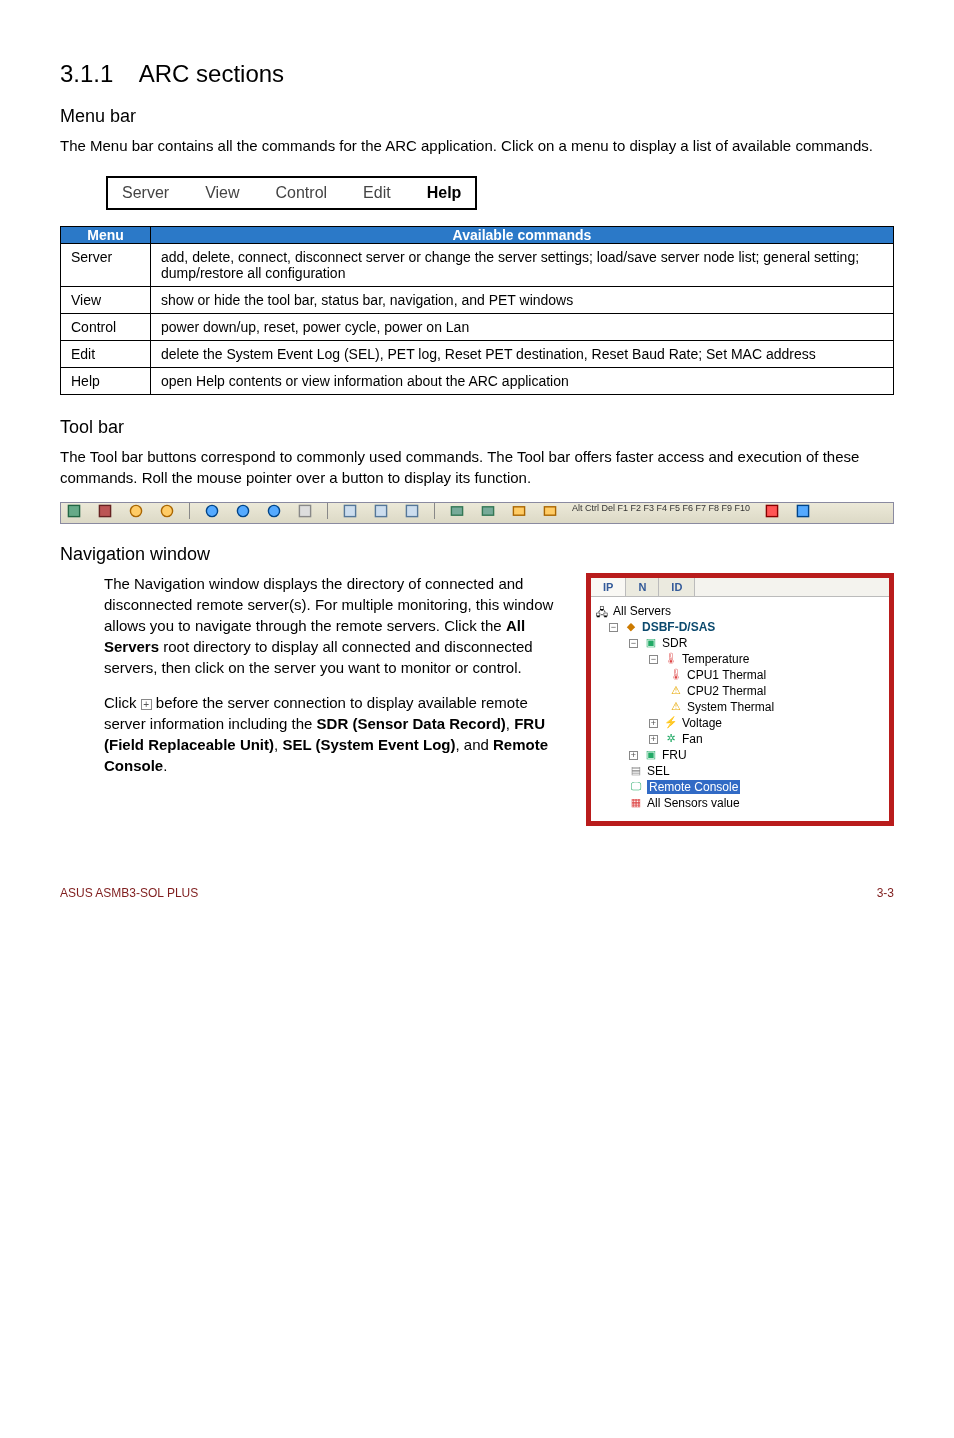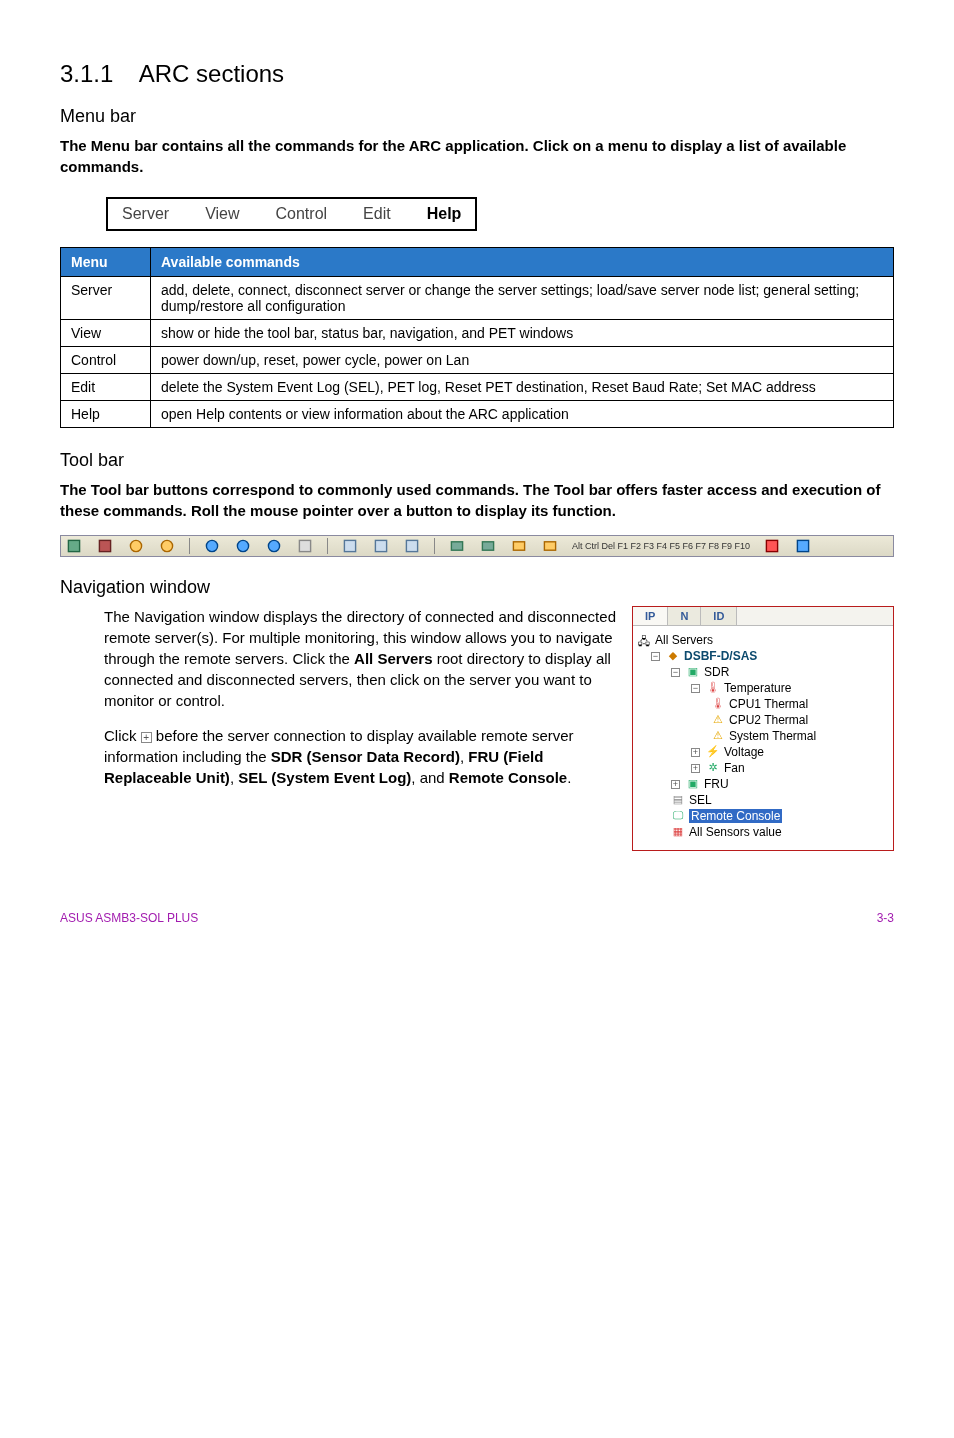--- a/index.html
+++ b/index.html
@@ -1,50 +1,50 @@
 <!DOCTYPE html>
 <html><head>
   <meta charset="utf-8">
   <style>
     * { margin: 0; padding: 0; box-sizing: border-box; }
     body { font-family: Arial, Helvetica, sans-serif; background: #fff; padding: 60px 60px 40px 60px; color: #000; }
     .section-heading { font-size: 24px; font-weight: normal; margin-bottom: 18px; }
     .section-num { margin-right: 20px; }
     .subsection-heading { font-size: 18px; font-weight: normal; margin-bottom: 8px; }
-    .body-text { font-size: 15px; line-height: 1.4; margin-bottom: 14px; font-weight: bold; }
+    .body-text { font-size: 15px; line-height: 1.4; margin-bottom: 14px; }
     .menubar-img { border: 2px solid #000; display: inline-flex; padding: 6px 14px; margin: 6px 0 16px 46px; font-size: 16px; color: #444; gap: 36px; }
     .menubar-img span:last-child { color: #000; font-weight: bold; }
     table.cmd-table { border-collapse: collapse; width: 100%; margin-bottom: 22px; font-size: 14px; }
-    table.cmd-table th { background: #2b79c8; color: #fff; text-align: left; padding: 6px 10px; border: 1px solid #000; font-weight: bold; }
+    table.cmd-table th { background: #2b79c8; color: #fff; text-align: center; padding: 0 10px; border: 1px solid #000; font-weight: bold; }
     table.cmd-table td { border: 1px solid #000; padding: 5px 10px; vertical-align: top; }
     table.cmd-table td:first-child { width: 90px; }
-    .toolbar-img { border: 1px solid #8a8aa0; background: linear-gradient(#ece9d8,#dcd9c6); height: 22px; width: 100%; margin: 6px 0 20px 0; display: flex; align-items: center; padding: 0 4px; gap: 13px; }
+    .toolbar-img { border: 1px solid #8a8aa0; background: linear-gradient(#ece9d8,#dcd9c6); height: 22px; width: 100%; margin: 6px 0 20px 0; display: flex; align-items: flex-start; padding: 0 4px; gap: 13px; }
     .toolbar-item { width: 18px; height: 16px; display: inline-flex; align-items: center; justify-content: center; font-size: 10px; color: #555; }
     .toolbar-item svg { width: 14px; height: 14px; }
     .toolbar-sep { width: 1px; height: 16px; background: #888; }
     .toolbar-text { font-size: 9px; color: #333; white-space: nowrap; }
     .nav-layout { display: flex; gap: 14px; align-items: flex-start; }
     .nav-text { flex: 1; font-size: 15px; line-height: 1.4; }
     .nav-text p { margin-bottom: 14px; margin-left: 44px; }
-    .tree-box { border: 1px solid #b91c1c; width: 262px; background: #fff; font-size: 12px; font-family: Tahoma, sans-serif; }
+    .tree-box { border: 5px solid #b91c1c; width: 308px; background: #fff; font-size: 12px; font-family: Tahoma, sans-serif; }
     .tree-tabs { display: flex; background: #f4f3ee; border-bottom: 1px solid #bbb; }
     .tree-tab { padding: 3px 12px; border-right: 1px solid #bbb; background: #ebeadf; color: #335a99; font-weight: bold; font-size: 11px; }
     .tree-tab.active { background: #f9f8f4; }
     .tree-body { padding: 6px 4px 10px 4px; }
     .tree-node { display: flex; align-items: center; gap: 4px; padding: 1px 0; white-space: nowrap; }
     .tree-indent-1 { padding-left: 14px; }
     .tree-indent-2 { padding-left: 34px; }
     .tree-indent-3 { padding-left: 54px; }
     .tree-indent-4 { padding-left: 74px; }
     .tree-toggle { display:inline-block; width:9px; height:9px; border:1px solid #888; line-height:7px; text-align:center; font-size:9px; color:#555; margin-right:2px; background:#fff; }
     .tree-icon { display:inline-block; width:14px; height:14px; text-align:center; font-size:11px; }
     .tree-label.selected { background:#316ac5; color:#fff; padding:0 2px; }
     .bold { font-weight: bold; }
     .inline-plus { display:inline-block; width:11px; height:11px; border:1px solid #888; line-height:9px; text-align:center; font-size:10px; color:#555; vertical-align:middle; }
-    .footer { display:flex; justify-content:space-between; font-size:12px; color:#a21caf; margin-top:60px; border-top: none; }
+    .footer { display:flex; justify-content:space-between; font-size:12px; color:#7f1d1d; margin-top:60px; border-top: none; }
   </style>
 </head>
 <body>
 
 
 
 
 <h2 class="section-heading">
   <span class="section-num">3.1.1</span>
   <span>ARC sections</span>

